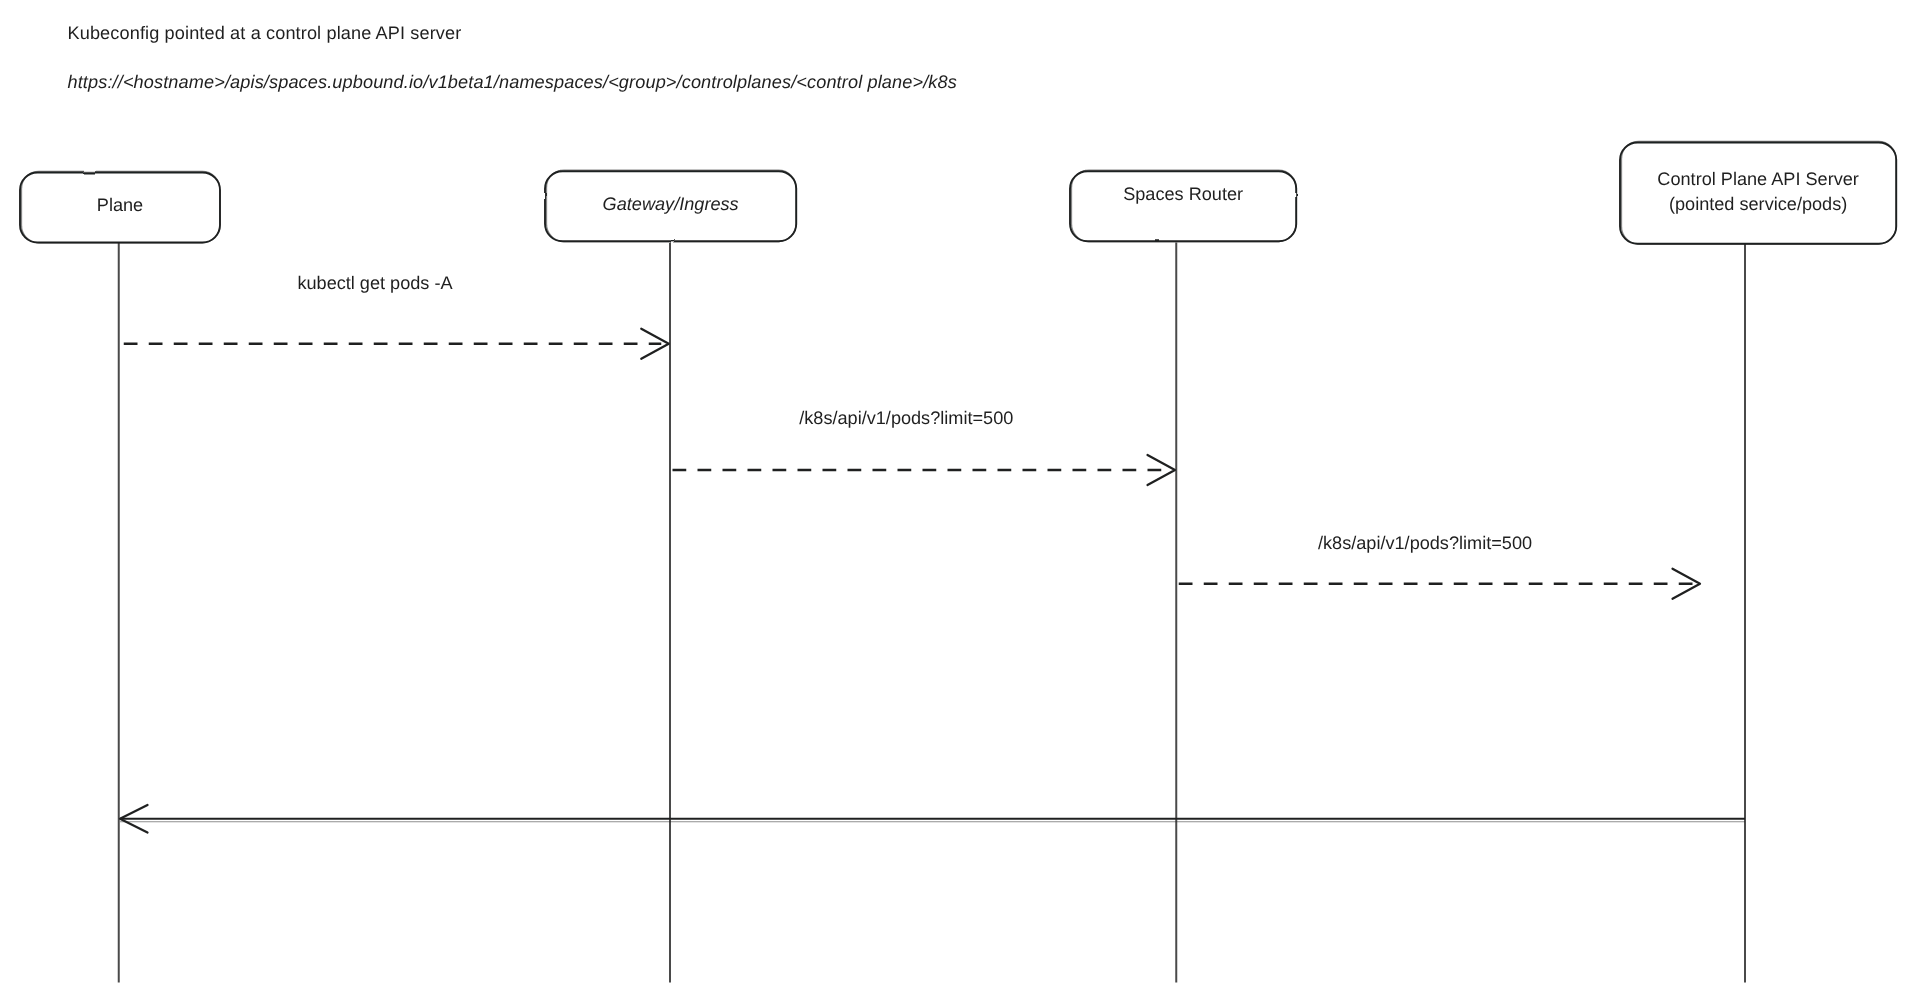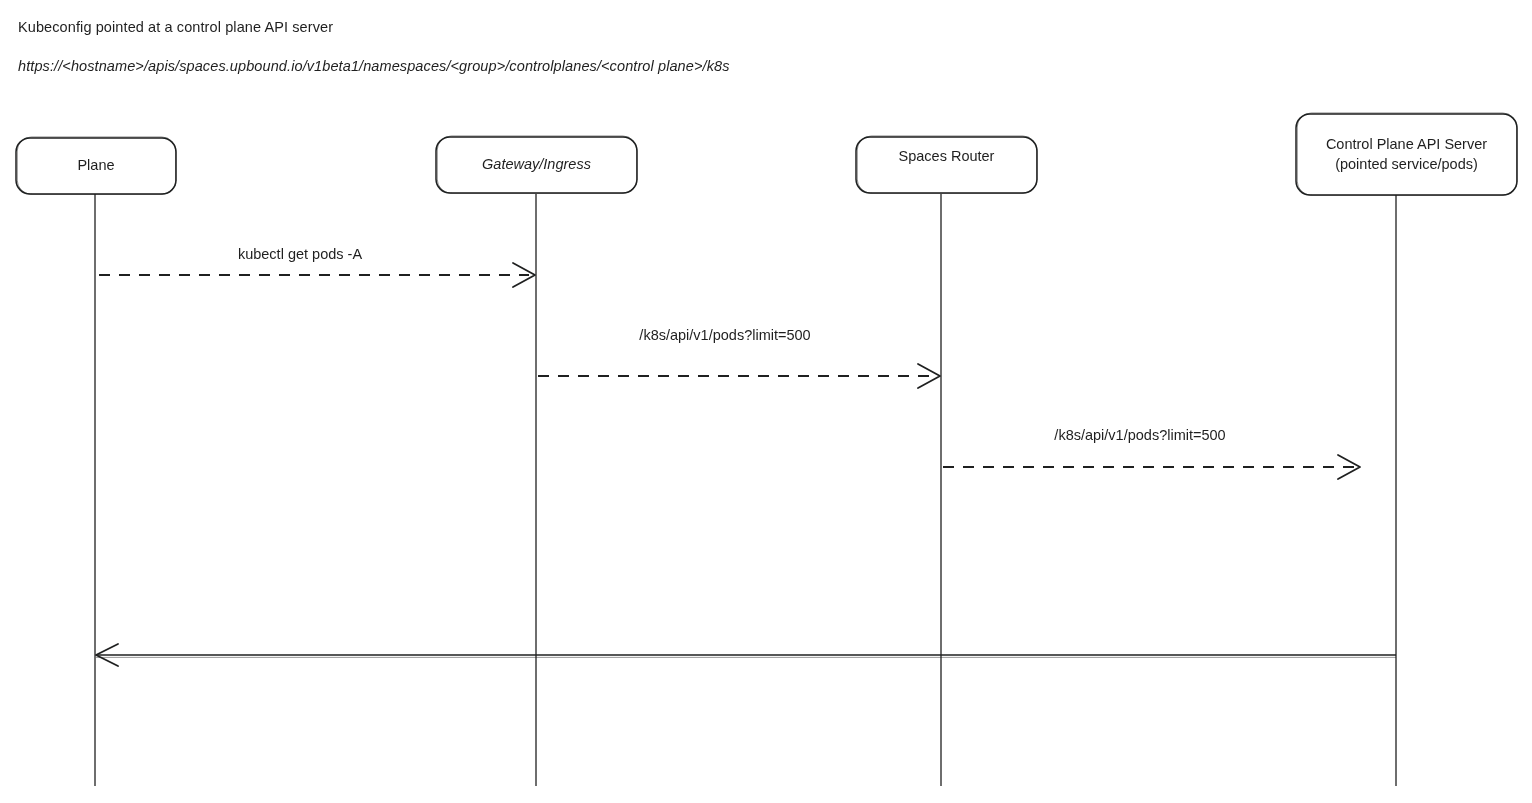--- a/index.html
+++ b/index.html
@@ -22,20 +22,21 @@
     width: 1532px;
     height: 803px;
   }
   .note {
     position: absolute;
     font-size: 14.5px;
     line-height: 1.2;
     color: #1f1f1f;
     white-space: nowrap;
     letter-spacing: 0.1px;
+    margin-left: 36px;
   }
   #note-line-1 { left: 18px; top: 19px; }
   #note-line-2 { left: 18px; top: 58px; font-style: italic; }
 
   .participant-label {
     position: absolute;
     text-align: center;
     font-size: 14.5px;
     line-height: 1.35;
     color: #1f1f1f;
@@ -107,16 +108,16 @@
       </g>
     </g>
 </svg>
 
 <div id="labels-layer">
     <div class="participant-label" style="left: 16px; top: 138px; width: 160px; height: 56px; display: flex; align-items: center; justify-content: center;">Plane</div>
     <div class="participant-label" style="left: 436px; top: 137px; width: 201px; height: 56px; display: flex; align-items: center; justify-content: center; font-style: italic;">Gateway/Ingress</div>
     <div class="participant-label" style="left: 856px; top: 137px; width: 181px; height: 39px; display: flex; align-items: center; justify-content: center;">Spaces Router</div>
     <div class="participant-label" style="left: 1296px; top: 114px; width: 221px; height: 81px; display: flex; align-items: center; justify-content: center;">Control Plane API Server
 (pointed service/pods)</div>
-    <div class="msg-label" style="left: 100px; top: 246px; width: 400px; text-align: center;">kubectl get pods -A</div>
+    <div class="msg-label" style="left: 100px; top: 219px; width: 400px; text-align: center;">kubectl get pods -A</div>
     <div class="msg-label" style="left: 525px; top: 327px; width: 400px;">/k8s/api/v1/pods?limit=500</div>
     <div class="msg-label" style="left: 940px; top: 427px; width: 400px;">/k8s/api/v1/pods?limit=500</div>
   </div>
 
 </body></html>

